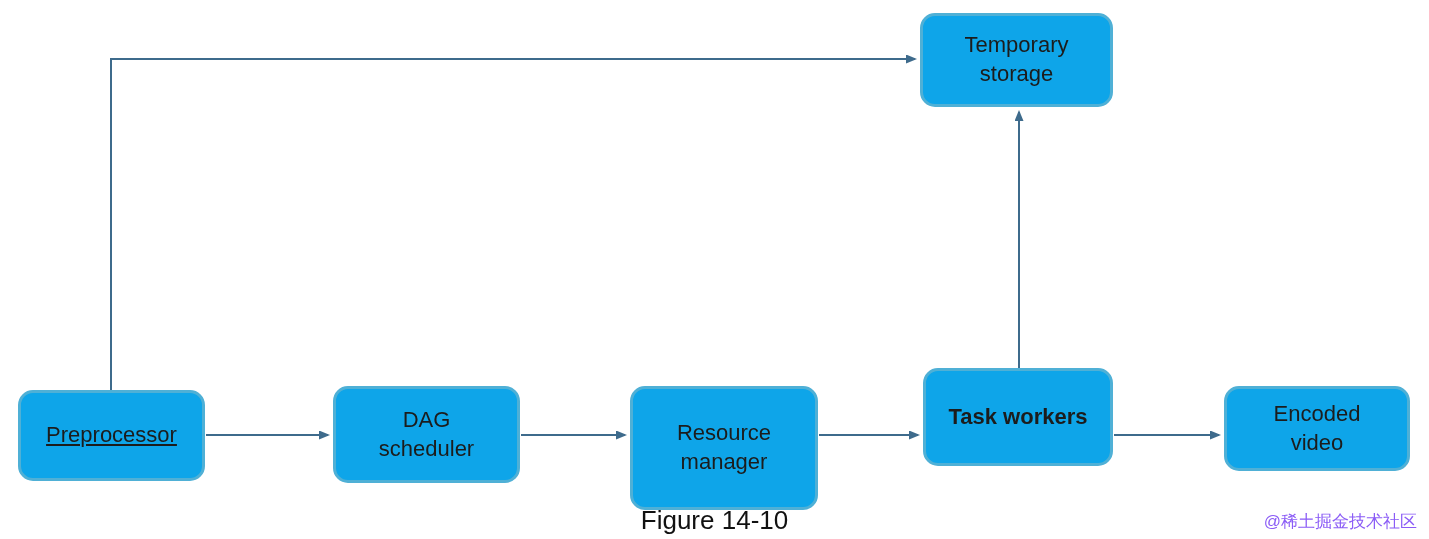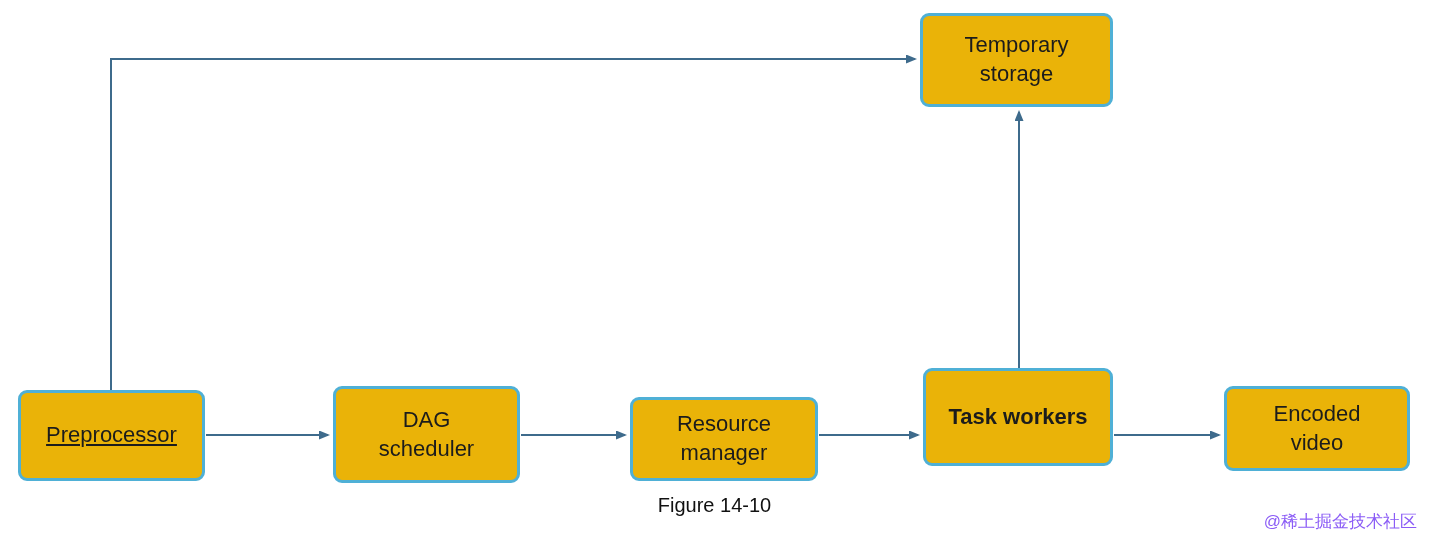--- a/index.html
+++ b/index.html
@@ -18,44 +18,44 @@
     pointer-events: none;
   }
   .edge {
     fill: none;
     stroke: #3e6b8c;
     stroke-width: 2;
   }
   .node {
     position: absolute;
     box-sizing: border-box;
-    background: #eab308;
+    background: #0ea5e9;
     border: 3px solid #4fb0d6;
-    border-radius: 9px;
+    border-radius: 15px;
     display: flex;
     align-items: center;
     justify-content: center;
     text-align: center;
     color: #1c1c1c;
     font-size: 22px;
     line-height: 1.3;
   }
   .node-label { white-space: pre-line; }
   .node-preprocessor      { left: 18px;   top: 390px; width: 187px; height: 91px; text-decoration: underline; }
   .node-dag-scheduler     { left: 333px;  top: 386px; width: 187px; height: 97px; }
-  .node-resource-manager  { left: 630px;  top: 386px; width: 188px; height: 84px; margin-top: 11px; }
+  .node-resource-manager  { left: 630px;  top: 386px; width: 188px; height: 124px; }
   .node-task-workers      { left: 923px;  top: 368px; width: 190px; height: 98px; font-weight: bold; }
   .node-encoded-video     { left: 1224px; top: 386px; width: 186px; height: 85px; }
   .node-temporary-storage { left: 920px;  top: 13px;  width: 193px; height: 94px; }
   .caption {
     position: absolute;
     left: 50%;
-    top: 494px;
+    top: 505px;
     transform: translateX(-50%);
-    font-size: 20px;
+    font-size: 26px;
     color: #111111;
     white-space: nowrap;
     text-align: center;
   }
   .watermark {
     position: absolute;
     right: 12px;
     bottom: 6px;
     font-size: 17px;
     color: #8b5cf6;

